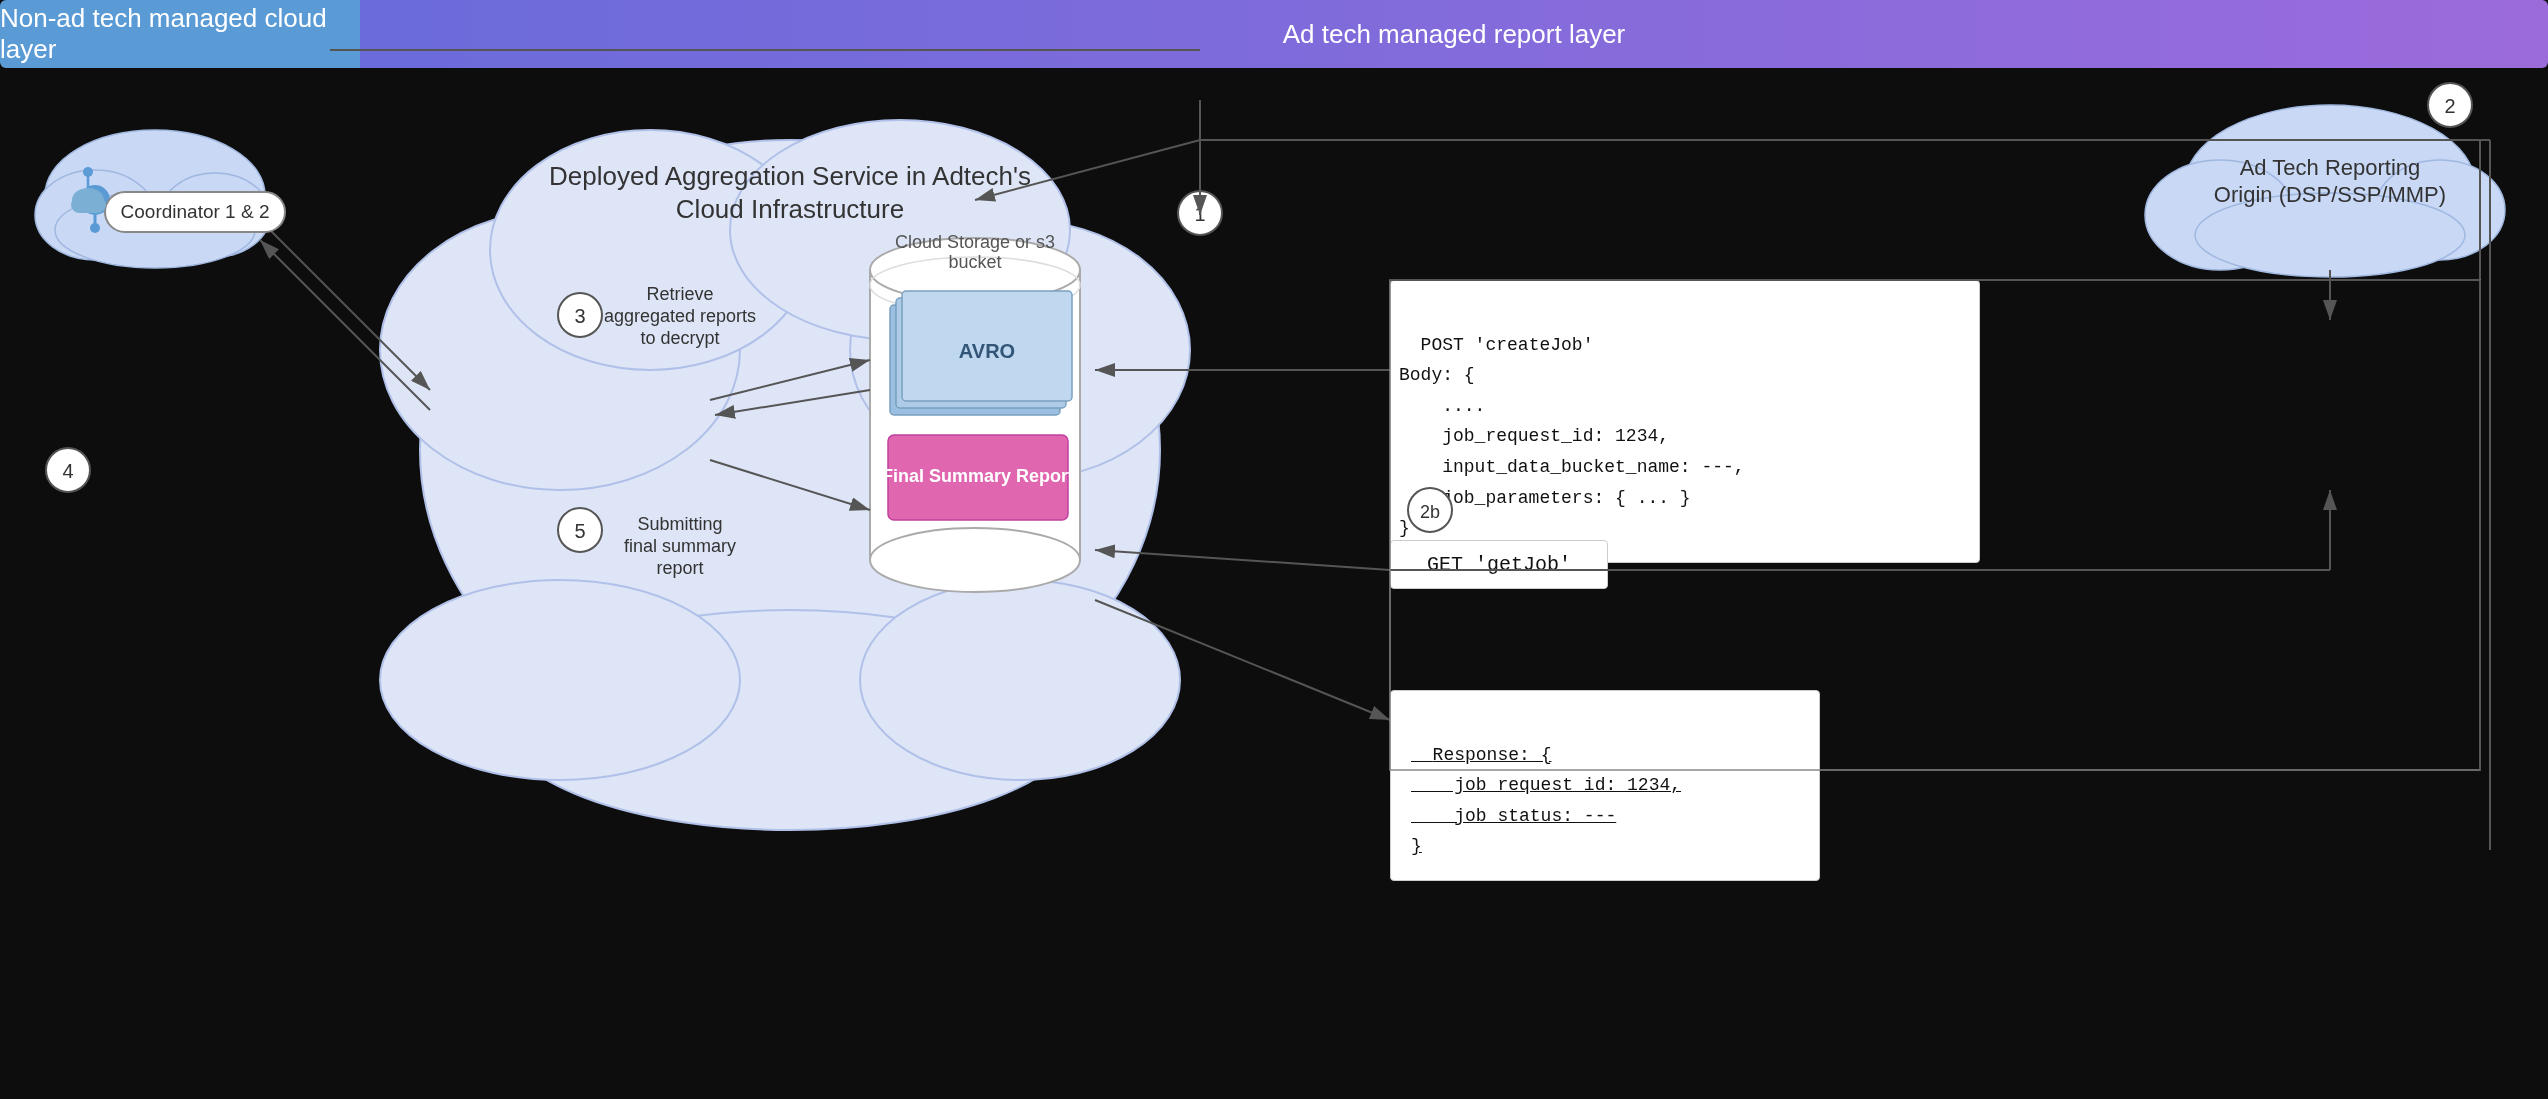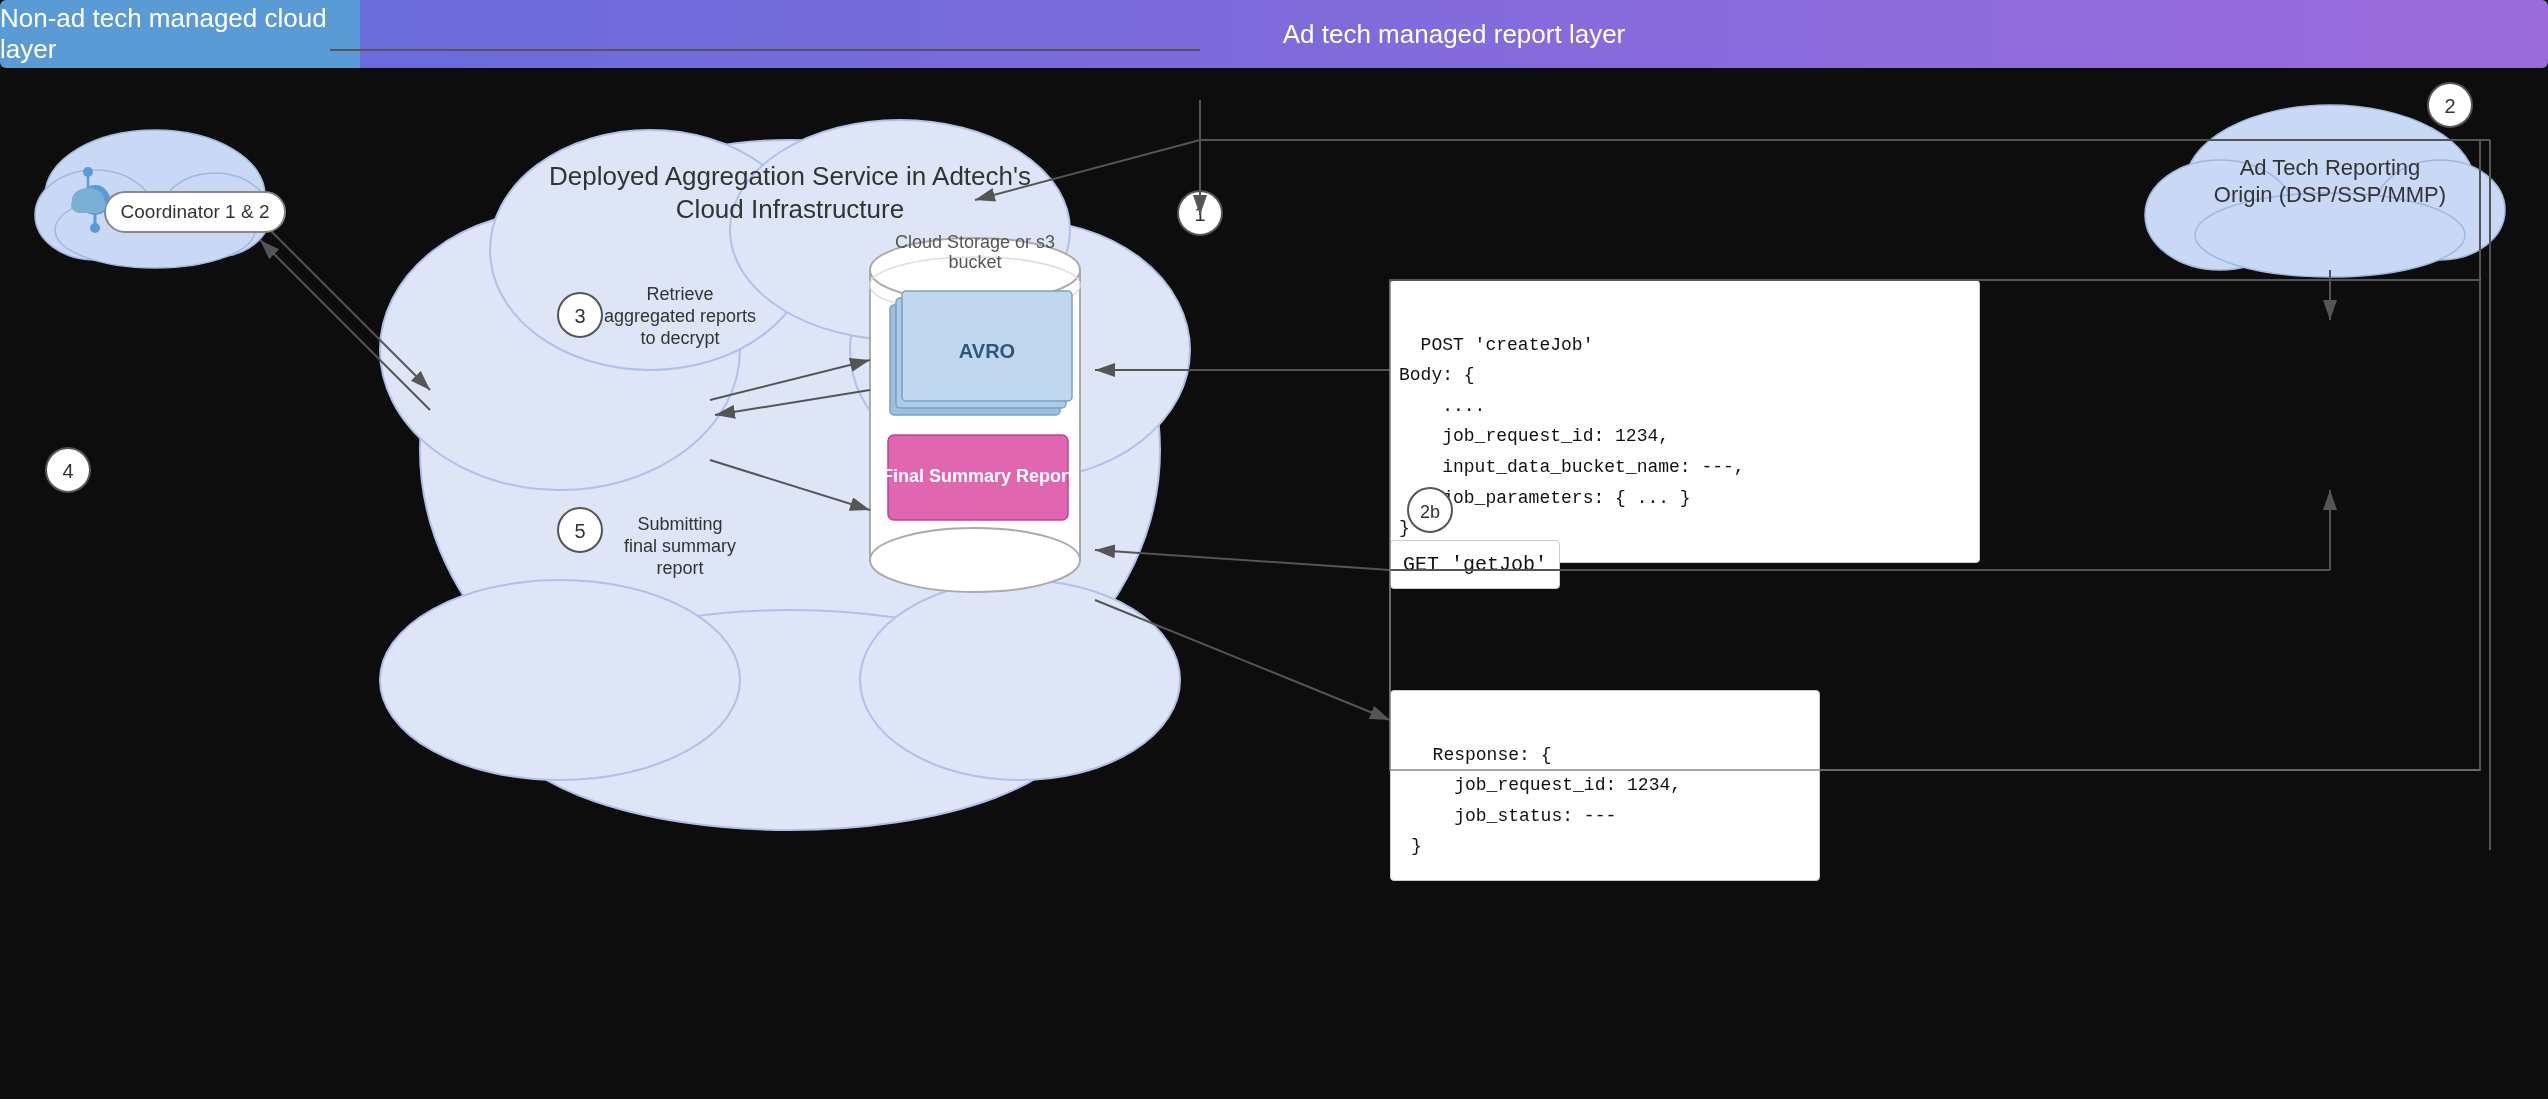--- a/index.html
+++ b/index.html
@@ -275,22 +275,22 @@
 <div class="code-box" style="left: 1390px; top: 280px; width: 590px; padding-left: 8px;">
   <span>POST 'createJob'
 Body: {
     ....
     job_request_id: 1234,
     input_data_bucket_name: ---,
     job_parameters: { ... }
 }</span>
 </div>
 
-<div class="get-job-box" style="position: absolute; left: 1390px; top: 540px; padding: 12px 12px;">
+<div class="get-job-box" style="position: absolute; left: 1390px; top: 540px; padding: 12px 36px;">
   <span>GET 'getJob'</span>
 </div>
 
-<div class="code-box" style="left: 1390px; top: 690px; width: 430px;">
+<div class="code-box" style="left: 1390px; top: 690px; width: 430px; text-decoration: underline;">
   <span>Response: {
     job_request_id: 1234,
     job_status: ---
 }</span>
 </div>
 
 </body></html>

